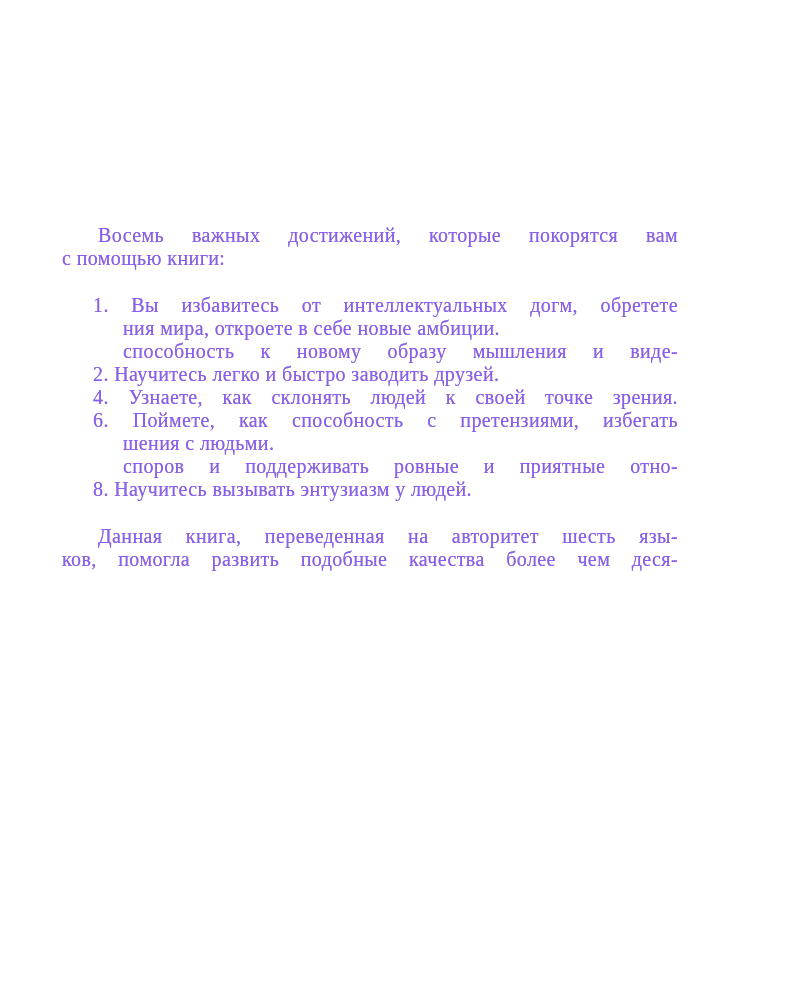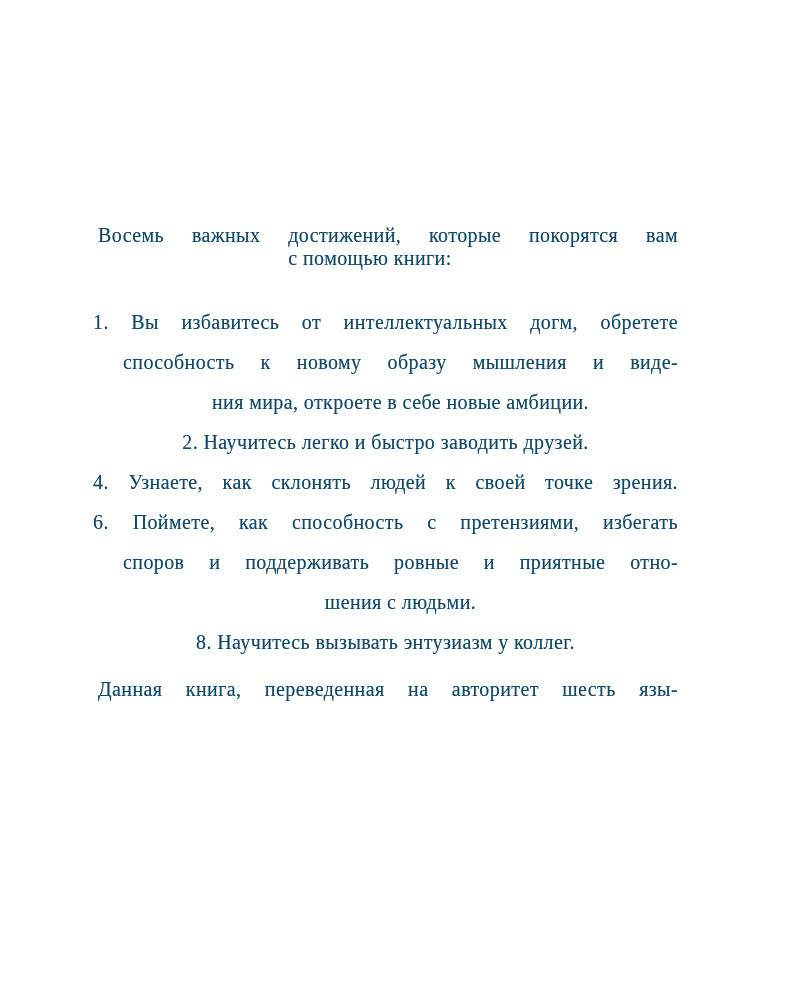--- a/index.html
+++ b/index.html
@@ -14,65 +14,66 @@
     overflow: hidden;
     font-family: "Liberation Serif", "DejaVu Serif", serif;
   }
   .text-block {
     position: absolute;
     left: 62px;
     top: 224px;
     width: 616px;
     font-size: 20px;
     line-height: 23px;
-    color: #0c4a6e;
+    color: #8b5cf6;
     letter-spacing: 0.4px;
     text-shadow: 0 0 0.5px rgba(48,48,48,0.5);
   }
   .line { min-height: 23px; }
   
   .jl { text-align: justify; text-align-last: justify; }
   
-  .nl { text-align: center; }
+  .nl { text-align: left; }
   
   .first-indent { text-indent: 36px; }
   
-  .li-line  { padding-left: 61px; margin-top: 17px; }
+  .li-line  { padding-left: 61px; }
   .li-first { text-indent: -30px; }
   .para-gap { height: 24px; }
 </style>
 </head>
 <body>
 
 <div class="text-block">
   <div id="intro">
       <div class="line jl first-indent">Восемь важных достижений, которые покорятся вам</div>
       <div class="line nl">с помощью книги:</div>
     </div>
   <div class="para-gap"></div>
   <div id="list">
       <div>
         <div class="line li-line li-first jl"><span>1.</span> <span>Вы избавитесь от интеллектуальных догм, обретете</span></div>
+        <div class="line nl li-line">ния мира, откроете в себе новые амбиции.</div>
         <div class="line jl li-line">способность к новому образу мышления и виде-</div>
-        <div class="line nl li-line">ния мира, откроете в себе новые амбиции.</div>
       </div>
       <div>
         <div class="line li-line li-first nl"><span>2.</span> <span>Научитесь легко и быстро заводить друзей.</span></div>
       </div>
       <div>
         <div class="line li-line li-first jl"><span>4.</span> <span>Узнаете, как склонять людей к своей точке зрения.</span></div>
       </div>
       <div>
         <div class="line li-line li-first jl"><span>6.</span> <span>Поймете, как способность с претензиями, избегать</span></div>
+        <div class="line nl li-line">шения с людьми.</div>
         <div class="line jl li-line">споров и поддерживать ровные и приятные отно-</div>
-        <div class="line nl li-line">шения с людьми.</div>
       </div>
       <div>
       </div>
       <div>
-        <div class="line li-line li-first nl"><span>8.</span> <span>Научитесь вызывать энтузиазм у коллег.</span></div>
+        <div class="line li-line li-first nl"><span>8.</span> <span>Научитесь вызывать энтузиазм у людей.</span></div>
       </div>
     </div>
   <div class="para-gap"></div>
   <div id="closing">
       <div class="line jl first-indent">Данная книга, переведенная на авторитет шесть язы-</div>
+      <div class="line jl">ков, помогла развить подобные качества более чем деся-</div>
     </div>
 </div>
 
 </body></html>

